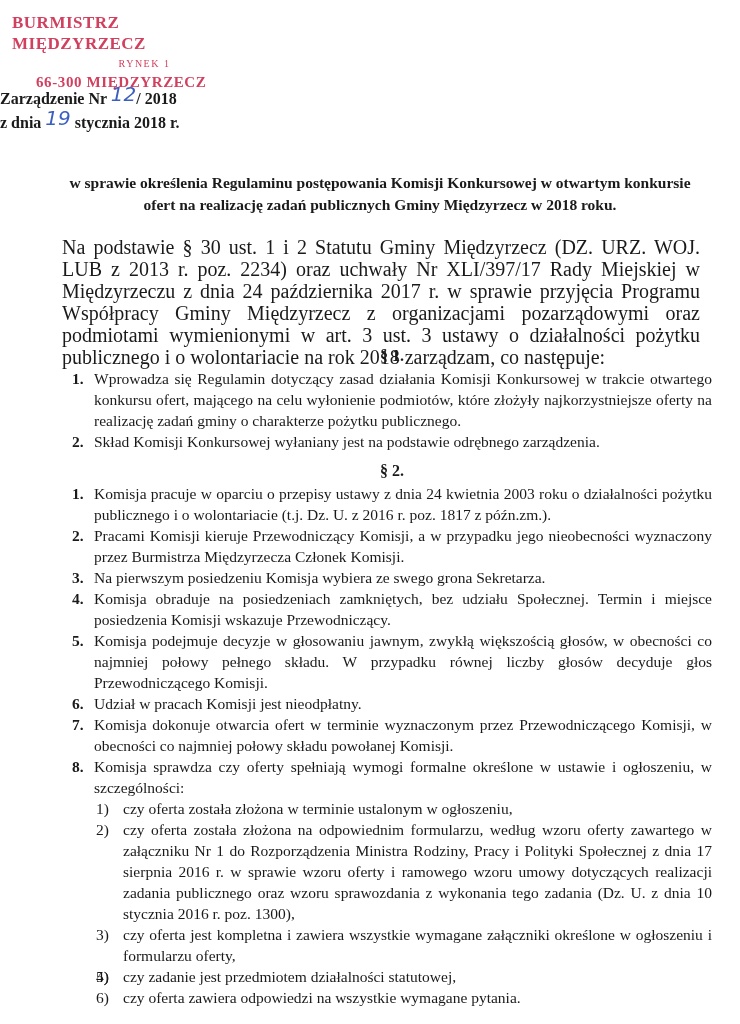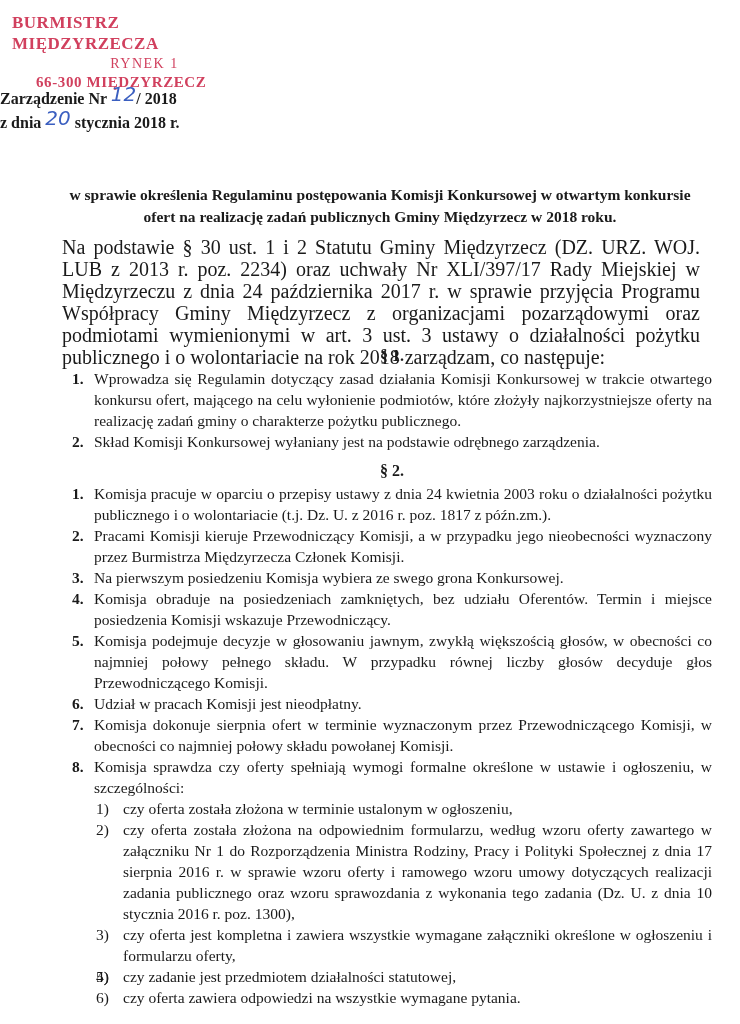--- a/index.html
+++ b/index.html
@@ -1,79 +1,79 @@
 <!DOCTYPE html>
 <html><head>
 <meta charset="utf-8">
 <style>
   html, body { margin: 0; padding: 0; background: #ffffff; }
   body { width: 740px; height: 1024px; position: relative; overflow: hidden;
          font-family: "Liberation Serif", "DejaVu Serif", serif; color: #1a1a1a; }
   .stamp { position: absolute; left: 12px; top: 12px; width: 225px; color: #d1405e;
            font-family: "Liberation Serif", serif; text-align: center; line-height: 21px; }
   .stamp .l1 { font-size: 17px; font-weight: bold; letter-spacing: 0.5px; text-align: left; }
-  .stamp .l2 { font-size: 14px; letter-spacing: 1.5px; margin-left: 40px; line-height: 19px; }
+  .stamp .l2 { font-size: 10px; letter-spacing: 1.5px; margin-left: 40px; line-height: 19px; }
   .stamp .l3 { font-size: 15px; font-weight: bold; letter-spacing: 0.6px; text-align: left; margin-left: 24px; line-height: 19px; }
   .header { position: absolute; left: 0; width: 627px; top: 86px; text-align: left;
             font-weight: bold; font-size: 16px; line-height: 22px; }
   .hand { font-family: "DejaVu Sans", sans-serif; color: #3b5fc0; font-weight: normal;
           font-style: italic; font-size: 20px; display: inline-block; transform: translateY(-3px); }
-  .subject { position: absolute; left: 60px; width: 640px; top: 184px; text-align: center;
+  .subject { position: absolute; left: 60px; width: 640px; top: 172px; text-align: center;
              font-weight: bold; font-size: 15.5px; line-height: 22px; }
   .intro { position: absolute; left: 62px; width: 638px; top: 236px; text-align: justify;
            font-size: 20px; line-height: 22px; }
   .para { position: absolute; left: 72px; width: 640px; font-size: 15.5px; line-height: 21px; }
   .para-title { text-align: center; font-weight: bold; font-size: 16px; margin-bottom: 2px; }
   ol.items { list-style: none; margin: 0; padding: 0; }
   ol.items > li { position: relative; padding-left: 22px; text-align: justify; }
   ol.items > li > .num { position: absolute; left: 0; top: 0; font-weight: bold; }
   ol.sub { list-style: none; margin: 0; padding: 0; }
   ol.sub > li { position: relative; padding-left: 27px; text-align: justify; margin-left: 2px; }
   ol.sub > li > .num { position: absolute; left: 0; top: 0; }
 </style>
 </head>
 <body>
 
 <div class="stamp">
-  <div class="l1">BURMISTRZ MIĘDZYRZECZA</div>
+  <div class="l1">BURMISTRZ MIĘDZYRZECZ</div>
   <div class="l2">RYNEK 1</div>
   <div class="l3">66-300  MIĘDZYRZECZ</div>
 </div>
 
 <div class="header">
   <div>
     <span>Zarządzenie Nr </span><span class="hand">12</span><span>/ 2018</span>
   </div>
   <div>
-    <span>z dnia </span><span class="hand">20</span><span> stycznia 2018 r.</span>
+    <span>z dnia </span><span class="hand">19</span><span> stycznia 2018 r.</span>
   </div>
 </div>
 
 <div class="subject">w sprawie określenia Regulaminu postępowania Komisji Konkursowej w otwartym konkursie ofert na realizację zadań publicznych Gminy Międzyrzecz w 2018 roku.</div>
 
 <div class="intro">Na podstawie § 30 ust. 1 i 2 Statutu Gminy Międzyrzecz (DZ. URZ. WOJ. LUB z 2013 r. poz. 2234) oraz uchwały Nr XLI/397/17 Rady Miejskiej w Międzyrzeczu z dnia 24 października 2017 r. w sprawie przyjęcia Programu Współpracy Gminy Międzyrzecz z organizacjami pozarządowymi oraz podmiotami wymienionymi w art. 3 ust. 3 ustawy o działalności pożytku publicznego i o wolontariacie na rok 2018 zarządzam, co następuje:</div>
 
 <div class="para" style="top:345px;">
   <div class="para-title">§ 1.</div>
   <ol class="items">
     <li><span class="num">1.</span><span>Wprowadza się Regulamin dotyczący zasad działania Komisji Konkursowej w trakcie otwartego konkursu ofert, mającego na celu wyłonienie podmiotów, które złożyły najkorzystniejsze oferty na realizację zadań gminy o charakterze pożytku publicznego.</span></li>
     <li><span class="num">2.</span><span>Skład Komisji Konkursowej wyłaniany jest na podstawie odrębnego zarządzenia.</span></li>
   </ol>
 </div>
 
 <div class="para" style="top:460px;">
   <div class="para-title">§ 2.</div>
   <ol class="items">
     <li><span class="num">1.</span><span>Komisja pracuje w oparciu o przepisy ustawy z dnia 24 kwietnia 2003 roku o działalności pożytku publicznego i o wolontariacie (t.j. Dz. U. z 2016 r. poz. 1817 z późn.zm.).</span></li>
     <li><span class="num">2.</span><span>Pracami Komisji kieruje Przewodniczący Komisji, a w przypadku jego nieobecności wyznaczony przez Burmistrza Międzyrzecza Członek Komisji.</span></li>
-    <li><span class="num">3.</span><span>Na pierwszym posiedzeniu Komisja wybiera ze swego grona Konkursowej.</span></li>
-    <li><span class="num">4.</span><span>Komisja obraduje na posiedzeniach zamkniętych, bez udziału Oferentów. Termin i miejsce posiedzenia Komisji wskazuje Przewodniczący.</span></li>
+    <li><span class="num">3.</span><span>Na pierwszym posiedzeniu Komisja wybiera ze swego grona Sekretarza.</span></li>
+    <li><span class="num">4.</span><span>Komisja obraduje na posiedzeniach zamkniętych, bez udziału Społecznej. Termin i miejsce posiedzenia Komisji wskazuje Przewodniczący.</span></li>
     <li><span class="num">5.</span><span>Komisja podejmuje decyzje w głosowaniu jawnym, zwykłą większością głosów, w obecności co najmniej połowy pełnego składu. W przypadku równej liczby głosów decyduje głos Przewodniczącego Komisji.</span></li>
     <li><span class="num">6.</span><span>Udział w pracach Komisji jest nieodpłatny.</span></li>
-    <li><span class="num">7.</span><span>Komisja dokonuje sierpnia ofert w terminie wyznaczonym przez Przewodniczącego Komisji, w obecności co najmniej połowy składu powołanej Komisji.</span></li>
+    <li><span class="num">7.</span><span>Komisja dokonuje otwarcia ofert w terminie wyznaczonym przez Przewodniczącego Komisji, w obecności co najmniej połowy składu powołanej Komisji.</span></li>
     <li><span class="num">8.</span><span>Komisja sprawdza czy oferty spełniają wymogi  formalne określone w ustawie i ogłoszeniu, w szczególności:</span>
       <ol class="sub">
         <li><span class="num">1)</span><span>czy oferta została złożona w terminie ustalonym w ogłoszeniu,</span></li>
         <li><span class="num">2)</span><span>czy oferta została złożona na odpowiednim formularzu, według wzoru oferty zawartego w załączniku Nr 1 do Rozporządzenia Ministra Rodziny, Pracy i Polityki Społecznej z dnia 17 sierpnia 2016 r. w sprawie wzoru oferty i ramowego wzoru umowy dotyczących realizacji zadania publicznego oraz wzoru sprawozdania z wykonania tego zadania (Dz. U. z dnia 10 stycznia 2016 r. poz. 1300),</span></li>
         <li><span class="num">3)</span><span>czy oferta jest kompletna i zawiera wszystkie wymagane załączniki określone w ogłoszeniu i formularzu oferty,</span></li>
         <li><span class="num">4)</span></li>
         <li><span class="num">5)</span><span>czy zadanie jest przedmiotem działalności statutowej,</span></li>
         <li><span class="num">6)</span><span>czy oferta zawiera odpowiedzi na wszystkie wymagane pytania.</span></li>
       </ol>
     </li>

